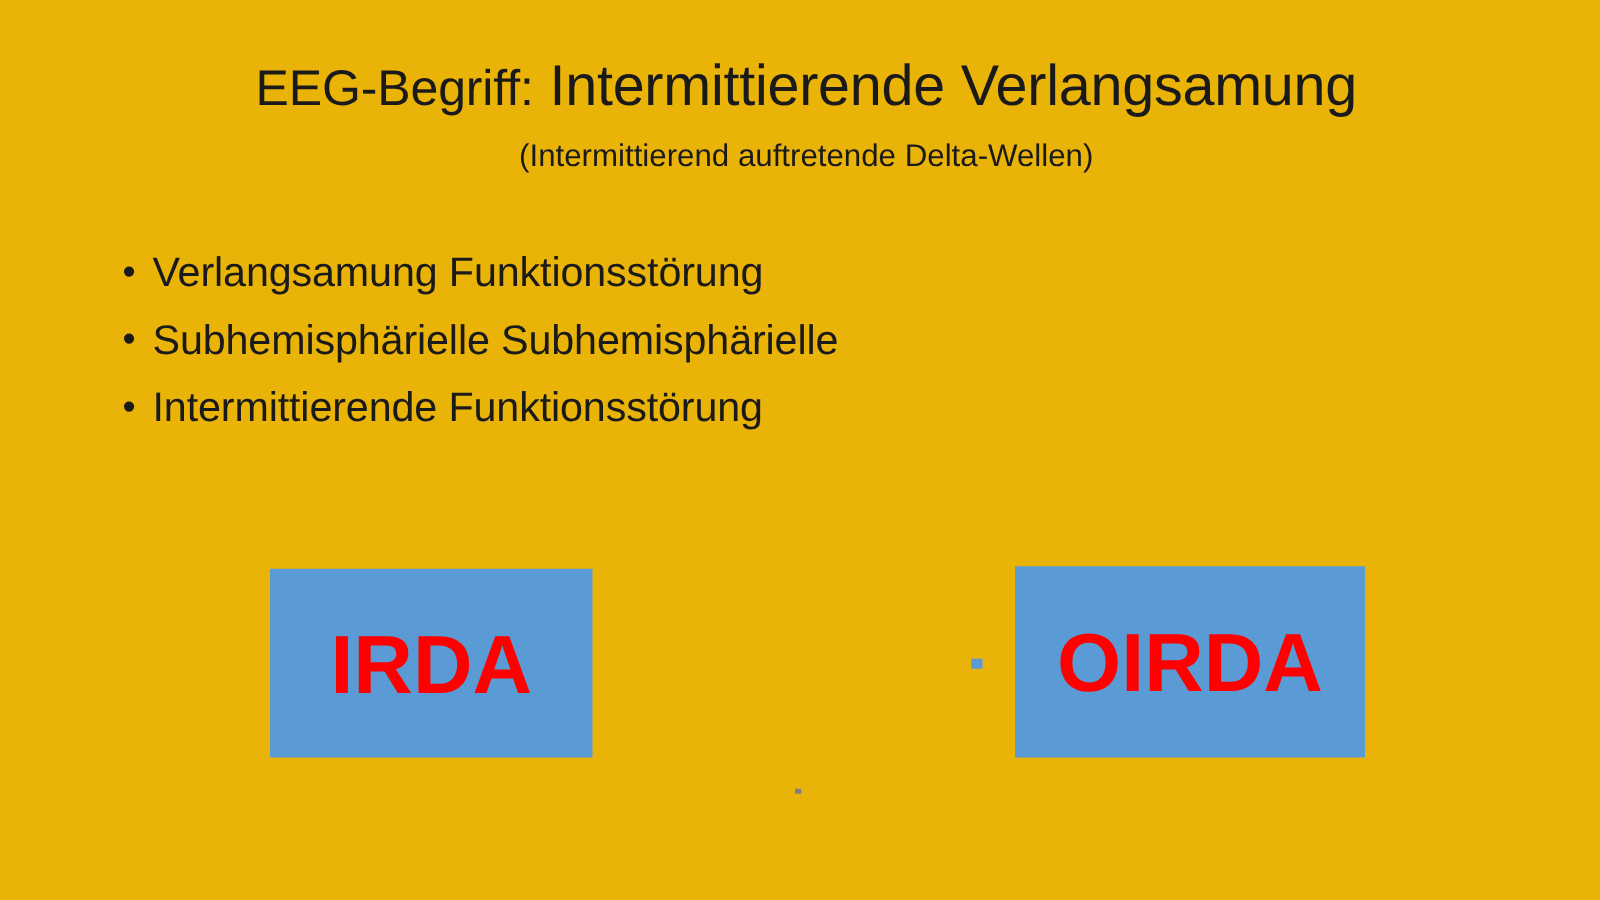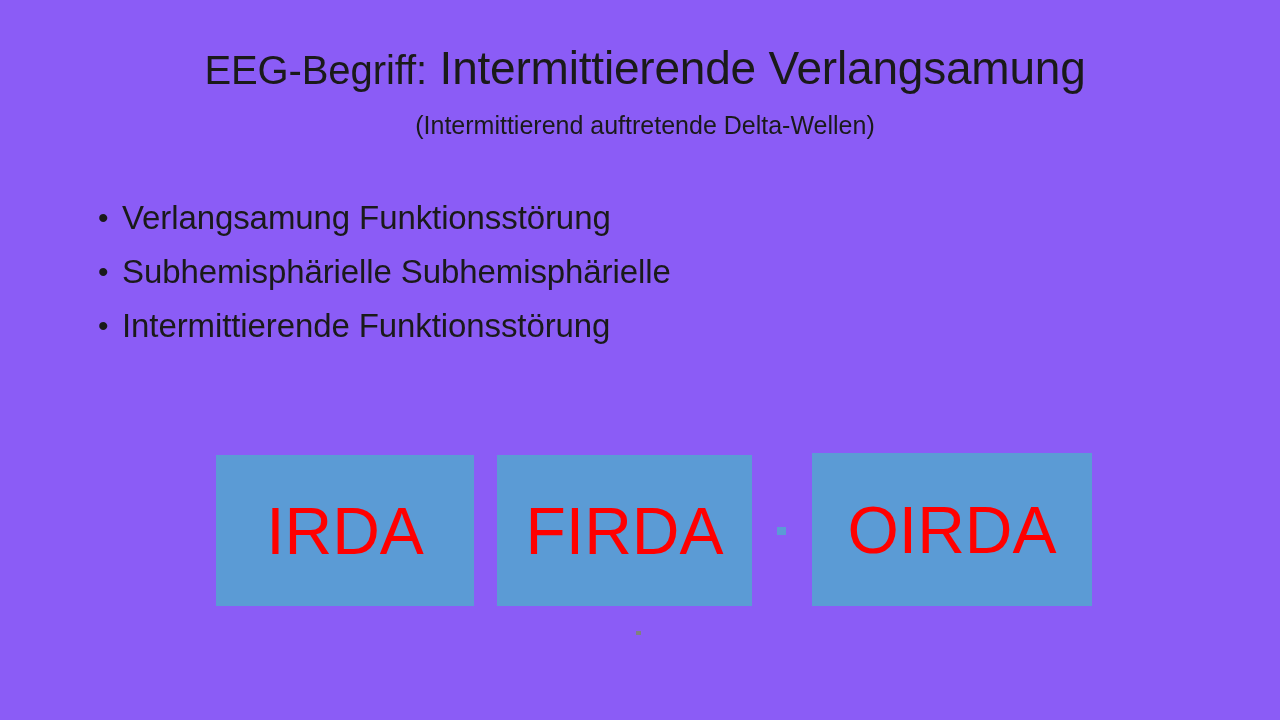--- a/index.html
+++ b/index.html
@@ -14,21 +14,21 @@
     overflow: hidden;
     position: relative;
   }
 
   .slide {
     position: absolute;
     left: 0;
     top: 0;
     width: 1280px;
     height: 720px;
-    background: #8b5cf6;
+    background: #eab308;
   }
 
   
   .title-block {
     position: absolute;
     left: 110px;
     top: 44px;
     width: 1070px;
     text-align: center;
     color: #1A1A1A;
@@ -95,21 +95,21 @@
     position: absolute;
     background: #5B9BD5;
     display: flex;
     align-items: center;
     justify-content: center;
   }
   .box-label {
     color: #FF0000;
     font-size: 66px;
     line-height: 1;
-    font-weight: 400;
+    font-weight: 700;
     letter-spacing: 0px;
     white-space: nowrap;
   }
   #box-1 { left: 216px; top: 455px; width: 258px; height: 151px; }
   #box-2 { left: 497px; top: 455px; width: 255px; height: 151px; }
   #box-3 { left: 812px; top: 453px; width: 280px; height: 153px; }
 
   .mini-marker {
     position: absolute;
     left: 777px;
@@ -155,23 +155,20 @@
     </div>
 
   </div>
 
   <div class="boxes-layer">
 
     <div class="blue-box" id="box-1">
       <span class="box-label">IRDA</span>
     </div>
 
-    <div class="blue-box" id="box-2">
-      <span class="box-label">FIRDA</span>
-    </div>
 
     <div class="blue-box" id="box-3">
       <span class="box-label">OIRDA</span>
     </div>
 
     <div class="mini-marker"></div>
     <div class="tiny-dot"></div>
 
   </div>
 

